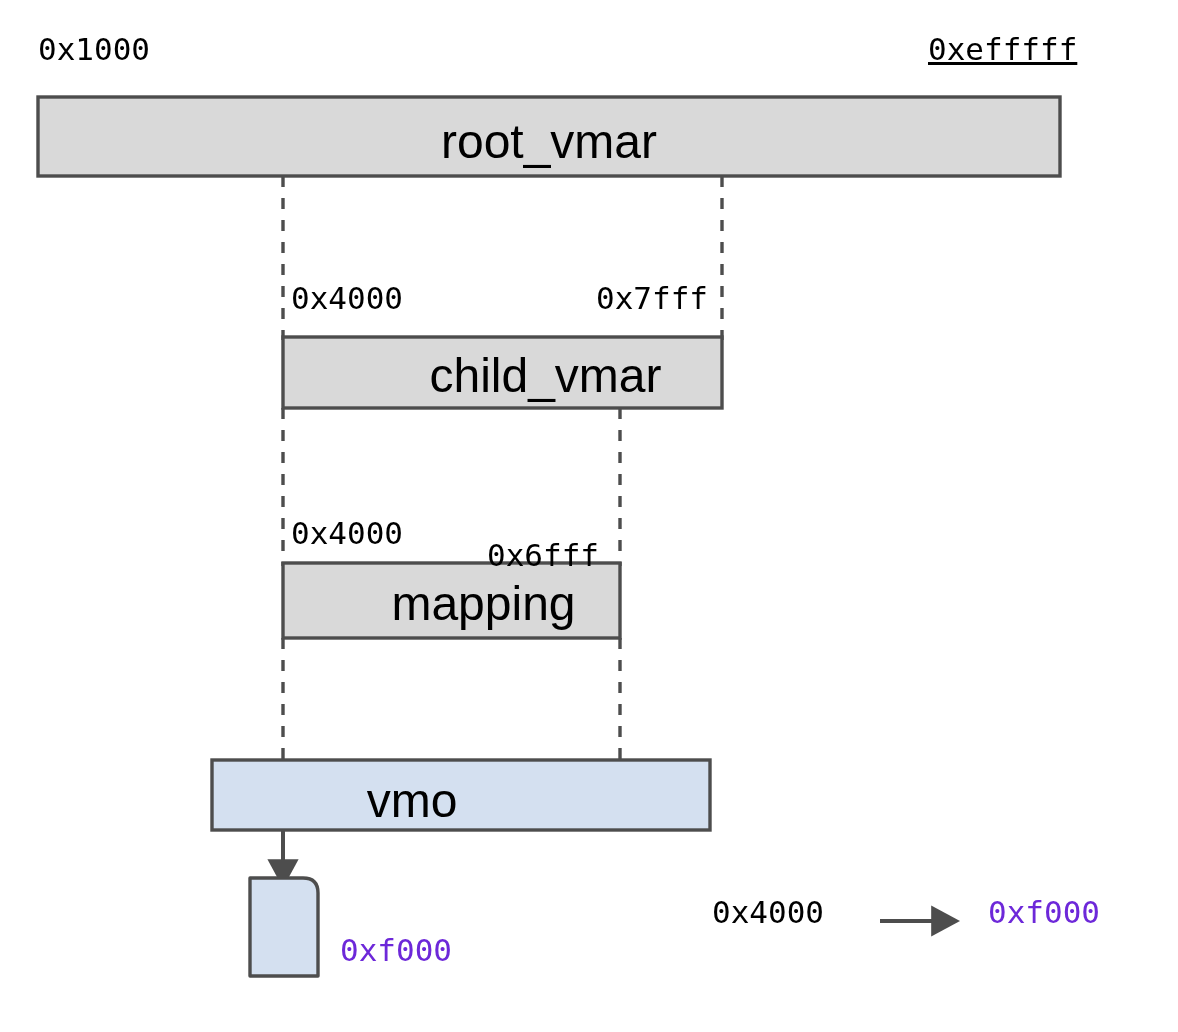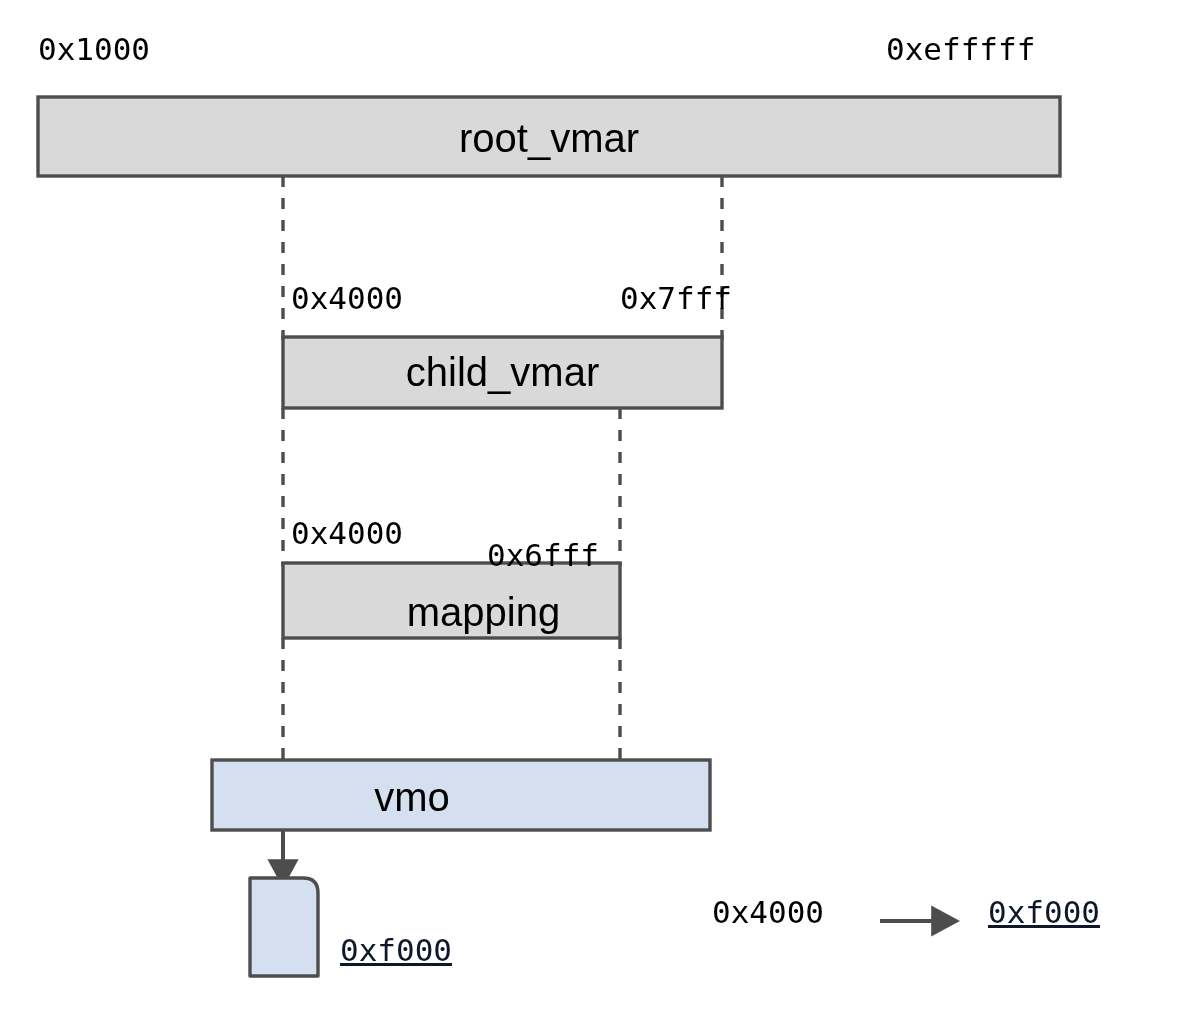--- a/index.html
+++ b/index.html
@@ -25,25 +25,25 @@
   .addr-label {
     position: absolute;
     font-family: "DejaVu Sans Mono", monospace;
     font-size: 31px;
     line-height: 1;
     white-space: pre;
     color: #000000;
     text-align: center;
   }
   .addr-purple { color: #000000; }
-  .addr-blue   { color: #0f172a; text-decoration: underline; }
+  .addr-blue   { color: #6d28d9; }
   .box-label {
     position: absolute;
     font-family: "Liberation Sans", sans-serif;
-    font-size: 40px;
+    font-size: 48px;
     line-height: 1;
     color: #000000;
     text-align: center;
     white-space: pre;
   }
   .legend-row {
     position: absolute;
     left: 712px;
     top: 897px;
     display: flex;
@@ -56,21 +56,21 @@
     line-height: 1;
     white-space: pre;
   }
 </style>
 </head>
 <body>
 
 <div id="diagram-root">
 
   <div class="addr-label" style="left:38px; top:34px;">0x1000</div>
-  <div class="addr-label" style="left:886px; top:34px;">0xefffff</div>
+  <div class="addr-label" style="left:928px; top:34px;text-decoration:underline;">0xefffff</div>
 
   <svg id="svg-layer" viewBox="0 0 1178 1032">
 
     <defs>
       <marker id="arrowhead" markerWidth="9" markerHeight="9" refX="3.2" refY="4.5" orient="auto" markerUnits="strokeWidth">
         <path d="M0,0.6 L7.2,4.5 L0,8.4 z" fill="#4d4d4d"></path>
       </marker>
       <marker id="arrowhead-legend" markerWidth="9" markerHeight="9" refX="3.2" refY="4.5" orient="auto" markerUnits="strokeWidth">
         <path d="M0,0.6 L7.2,4.5 L0,8.4 z" fill="#4d4d4d"></path>
       </marker>
@@ -95,28 +95,28 @@
 
     <line x1="283" y1="830" x2="283" y2="872" stroke="#4d4d4d" stroke-width="4" marker-end="url(#arrowhead)"></line>
 
     <path d="M250,878 L303,878 Q318,878 318,893 L318,976 L250,976 Z" fill="#d4e0f0" stroke="#4d4d4d" stroke-width="3.4" stroke-linejoin="round"></path>
 
     <line x1="880" y1="921" x2="944" y2="921" stroke="#4d4d4d" stroke-width="4" marker-end="url(#arrowhead-legend)"></line>
   </svg>
 
   <div class="box-label" style="left:38px; top:118px; width:1022px;">root_vmar</div>
 
-  <div class="box-label" style="left:283px; top:352px; width:439px;">child_vmar</div>
+  <div class="box-label" style="left:283px; top:352px; width:439px;padding-left:43px;">child_vmar</div>
 
-  <div class="box-label" style="left:283px; top:580px; width:401px;margin-top:12px;">mapping</div>
+  <div class="box-label" style="left:283px; top:580px; width:401px;">mapping</div>
 
   <div class="box-label" style="left:212px; top:777px; width:400px;">vmo</div>
 
   <div class="addr-label addr-purple" style="left:291px; top:283px;">0x4000</div>
-  <div class="addr-label" style="left:596px; top:283px;margin-left:24px;">0x7fff</div>
+  <div class="addr-label" style="left:596px; top:283px;">0x7fff</div>
 
   <div class="addr-label addr-purple" style="left:291px; top:518px;">0x4000</div>
   <div class="addr-label" style="left:487px; top:540px;">0x6fff</div>
 
   <div class="addr-label addr-blue" style="left:340px; top:935px;">0xf000</div>
 
   <div class="legend-row">
     <span class="legend-text addr-purple">0x4000</span>
     <span style="display:inline-block; width:112px;"></span>
     <span class="legend-text addr-blue">0xf000</span>

